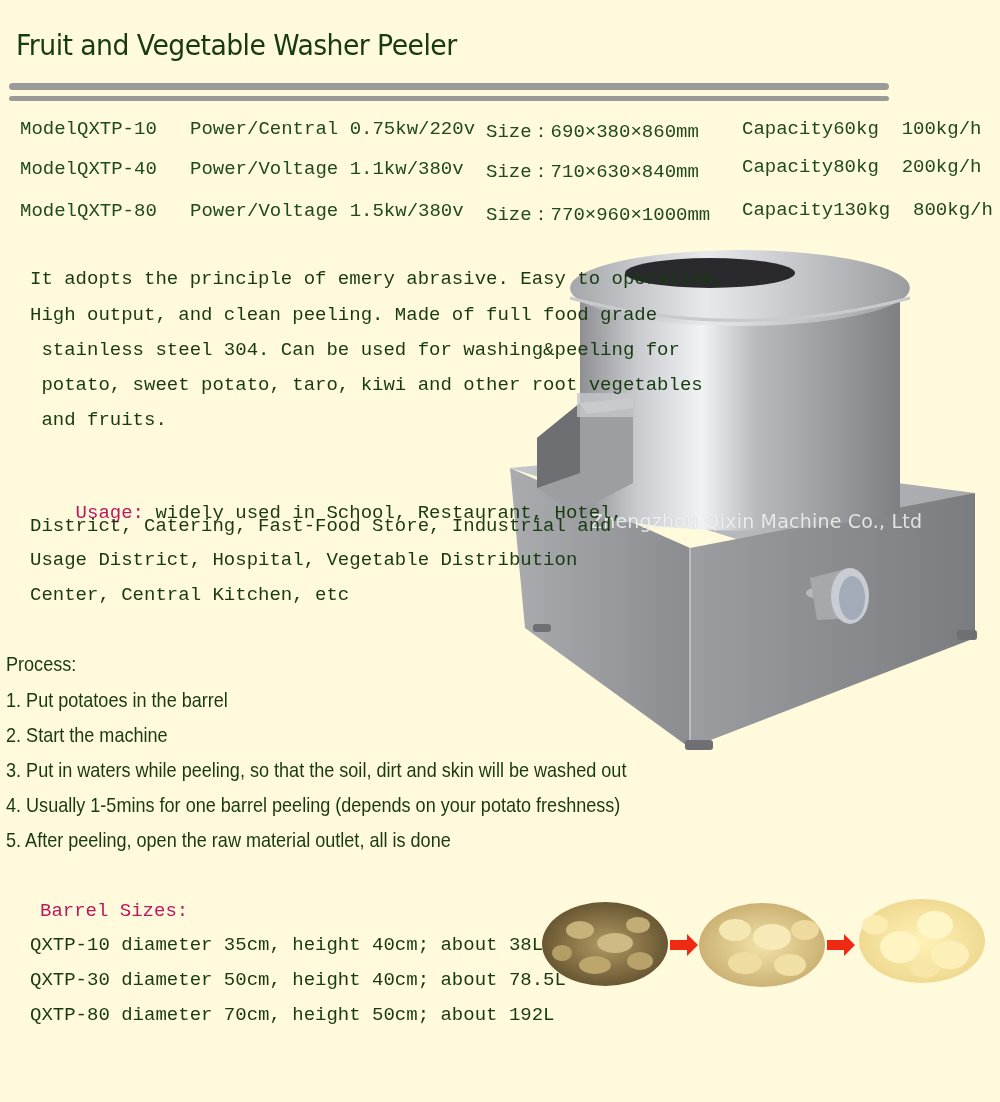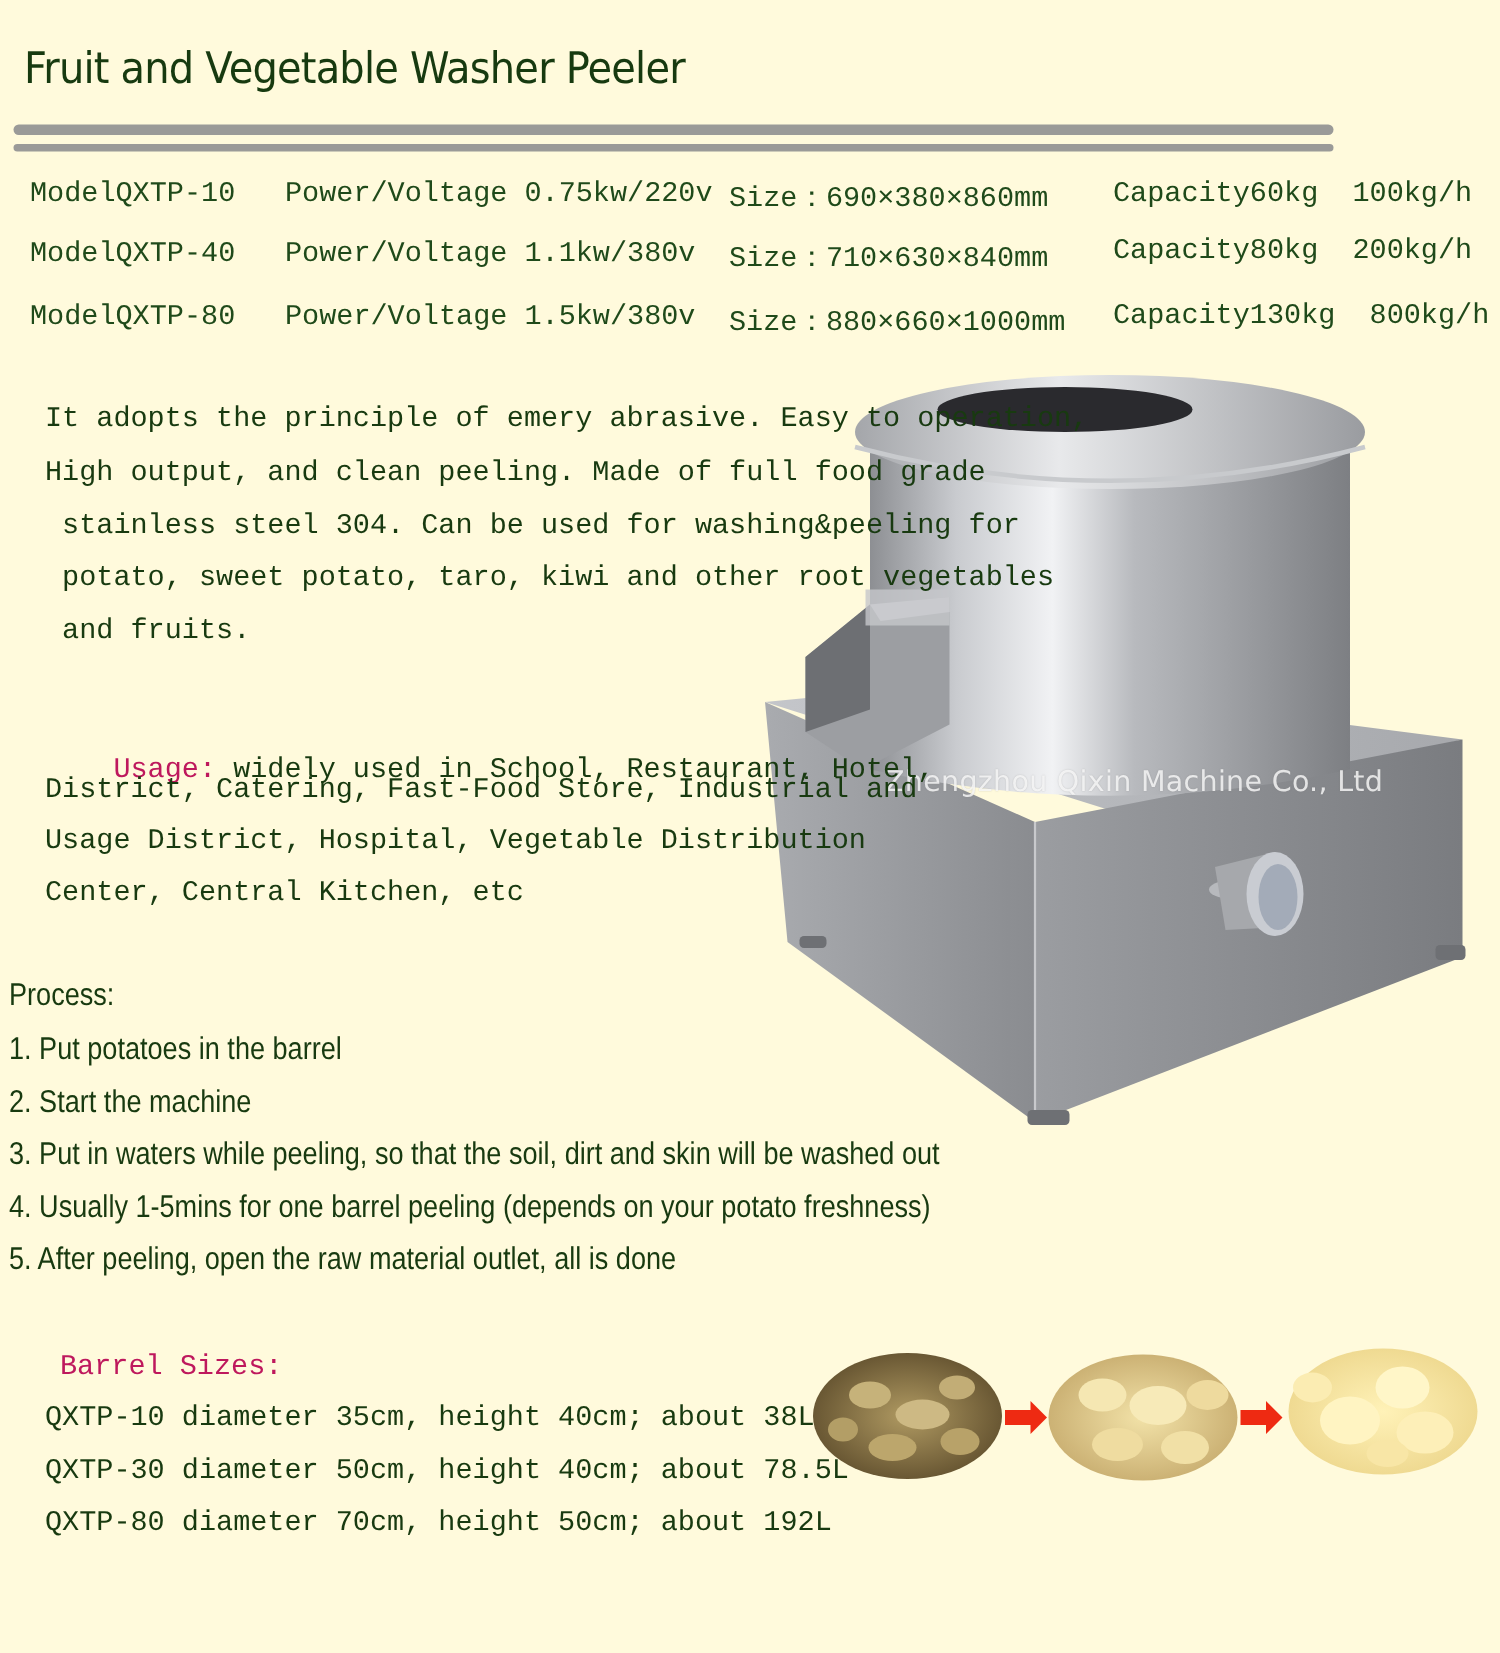--- a/index.html
+++ b/index.html
@@ -33,32 +33,32 @@
 </style>
 </head>
 <body>
 
 <div class="abs title">Fruit and Vegetable Washer Peeler</div>
 <div class="rule rule1"></div>
 <div class="rule rule2"></div>
 
 <div>
   <div class="abs spec" style="left:20px;top:118px">ModelQXTP-10</div>
-  <div class="abs spec" style="left:190px;top:118px">Power/Voltage 0.75kw/220v</div>
+  <div class="abs spec" style="left:190px;top:118px">Power/Central 0.75kw/220v</div>
   <div class="abs spec" style="left:486px;top:118px">Size：690×380×860mm</div>
   <div class="abs spec" style="left:742px;top:118px;white-space:pre">Capacity60kg  100kg/h</div>
 
   <div class="abs spec" style="left:20px;top:158px">ModelQXTP-40</div>
   <div class="abs spec" style="left:190px;top:158px">Power/Voltage 1.1kw/380v</div>
   <div class="abs spec" style="left:486px;top:158px">Size：710×630×840mm</div>
   <div class="abs spec" style="left:742px;top:156px;white-space:pre">Capacity80kg  200kg/h</div>
 
   <div class="abs spec" style="left:20px;top:200px">ModelQXTP-80</div>
   <div class="abs spec" style="left:190px;top:200px">Power/Voltage 1.5kw/380v</div>
-  <div class="abs spec" style="left:486px;top:201px">Size：880×660×1000mm</div>
+  <div class="abs spec" style="left:486px;top:201px">Size：770×960×1000mm</div>
   <div class="abs spec" style="left:742px;top:199px;white-space:pre">Capacity130kg  800kg/h</div>
 </div>
 
 <svg class="machine" viewBox="0 0 485 505" xmlns="http://www.w3.org/2000/svg">
   <defs>
     <linearGradient id="drum" x1="0" x2="1" y1="0" y2="0">
       <stop offset="0" stop-color="#8d8f93"></stop>
       <stop offset="0.18" stop-color="#c9cbcf"></stop>
       <stop offset="0.38" stop-color="#f1f2f4"></stop>
       <stop offset="0.55" stop-color="#b8babe"></stop>

